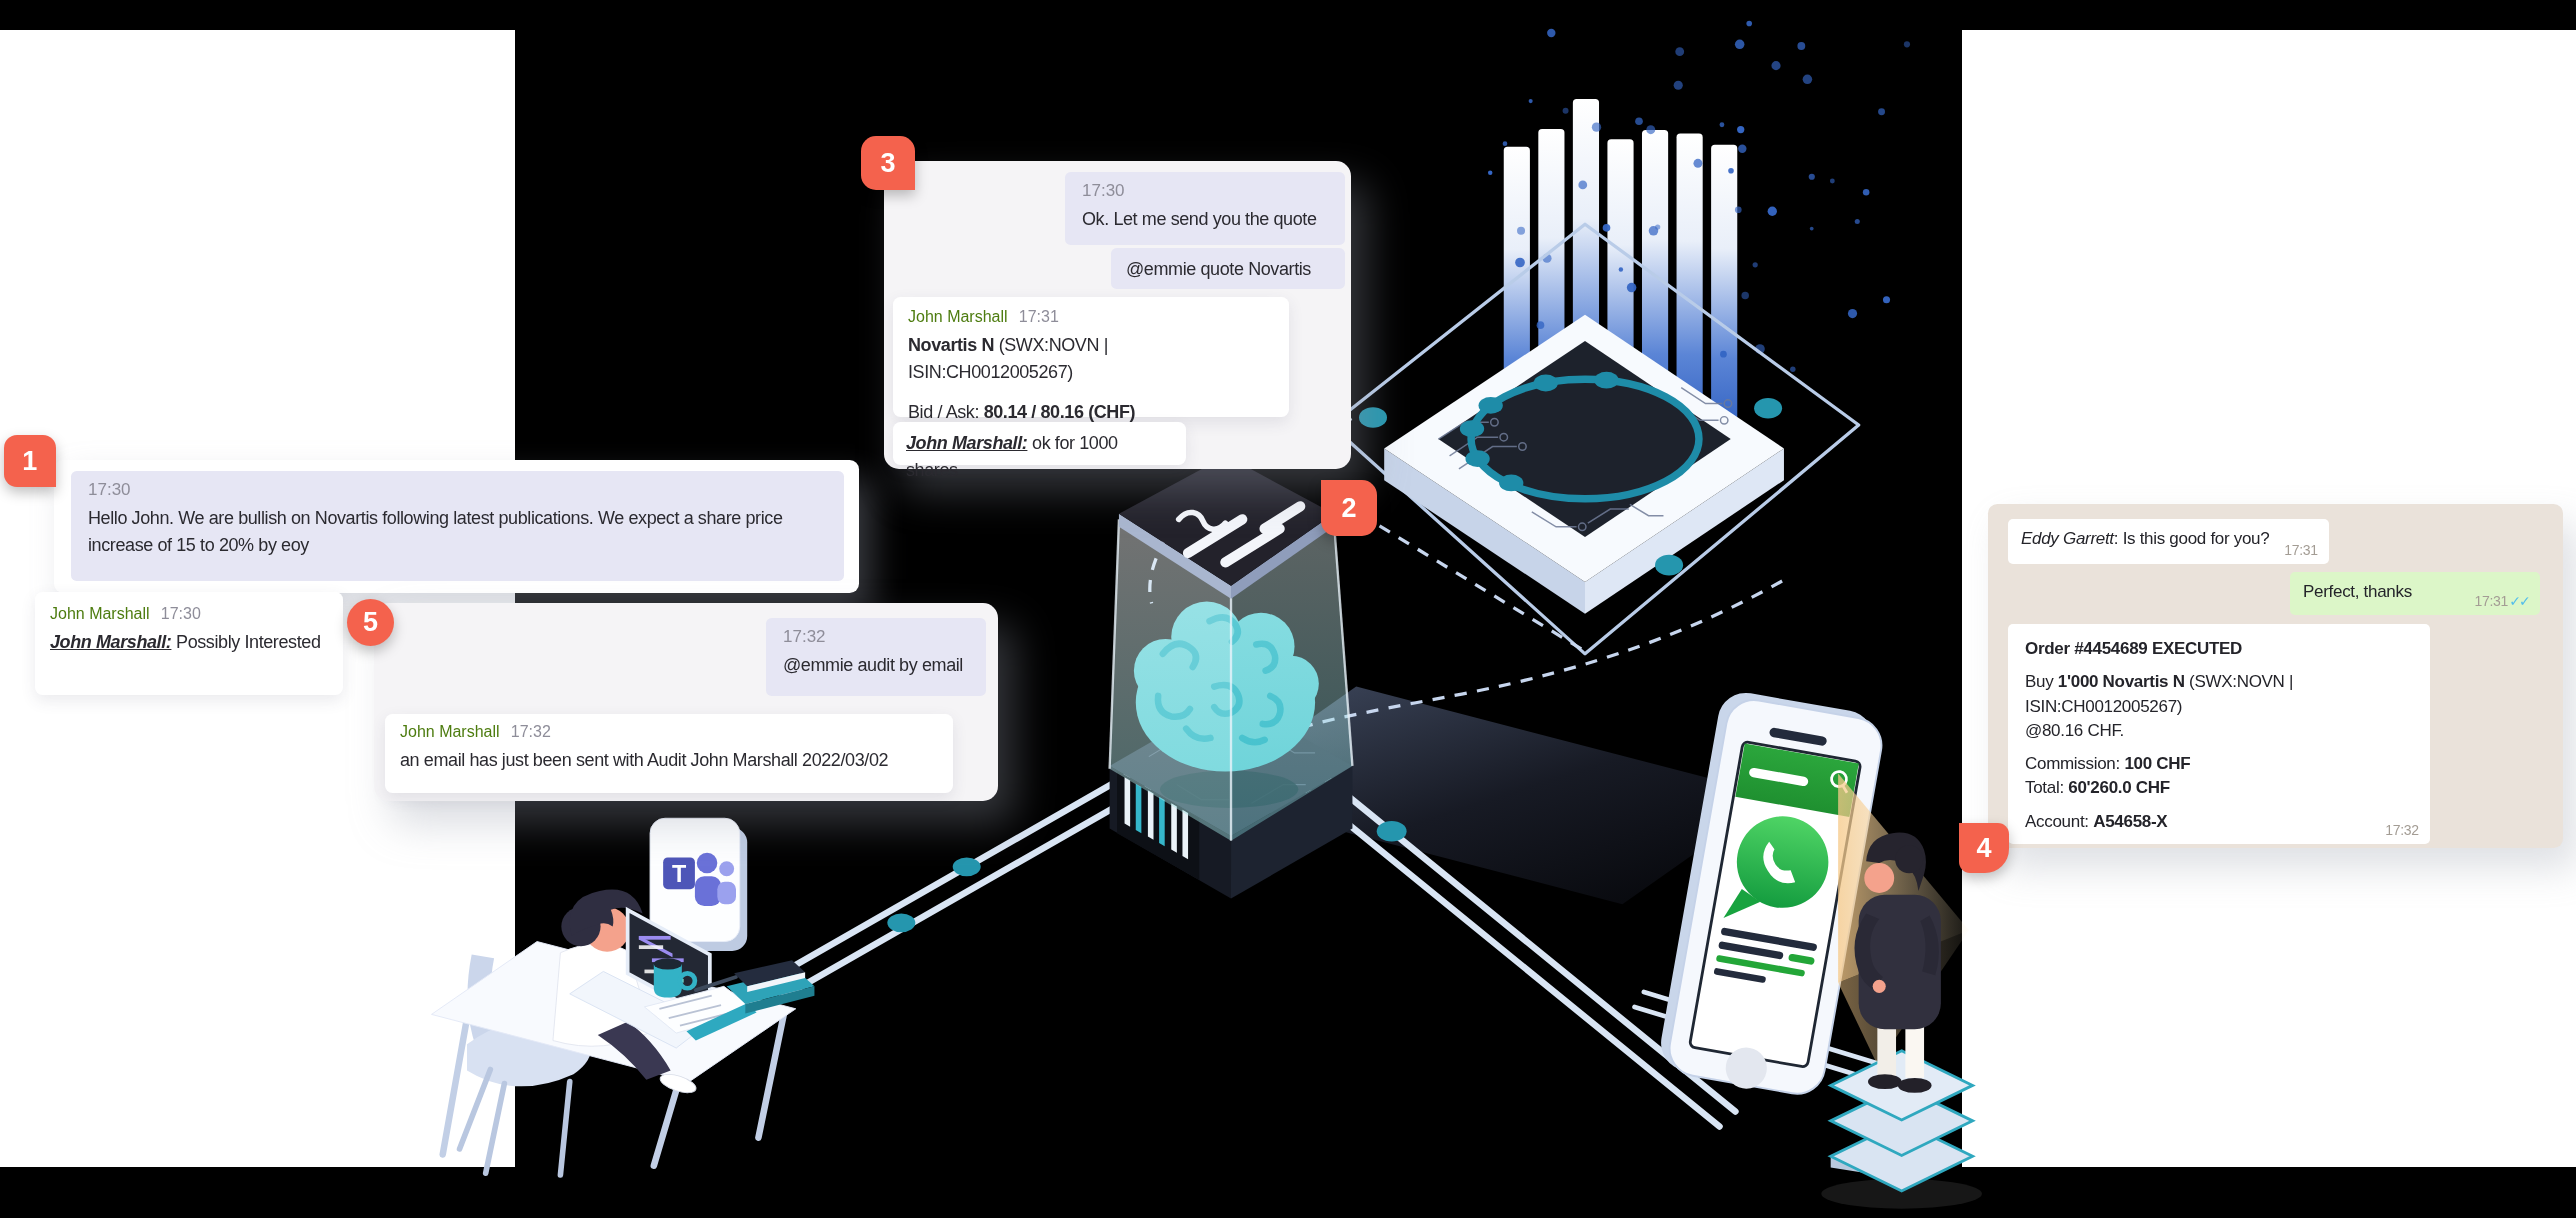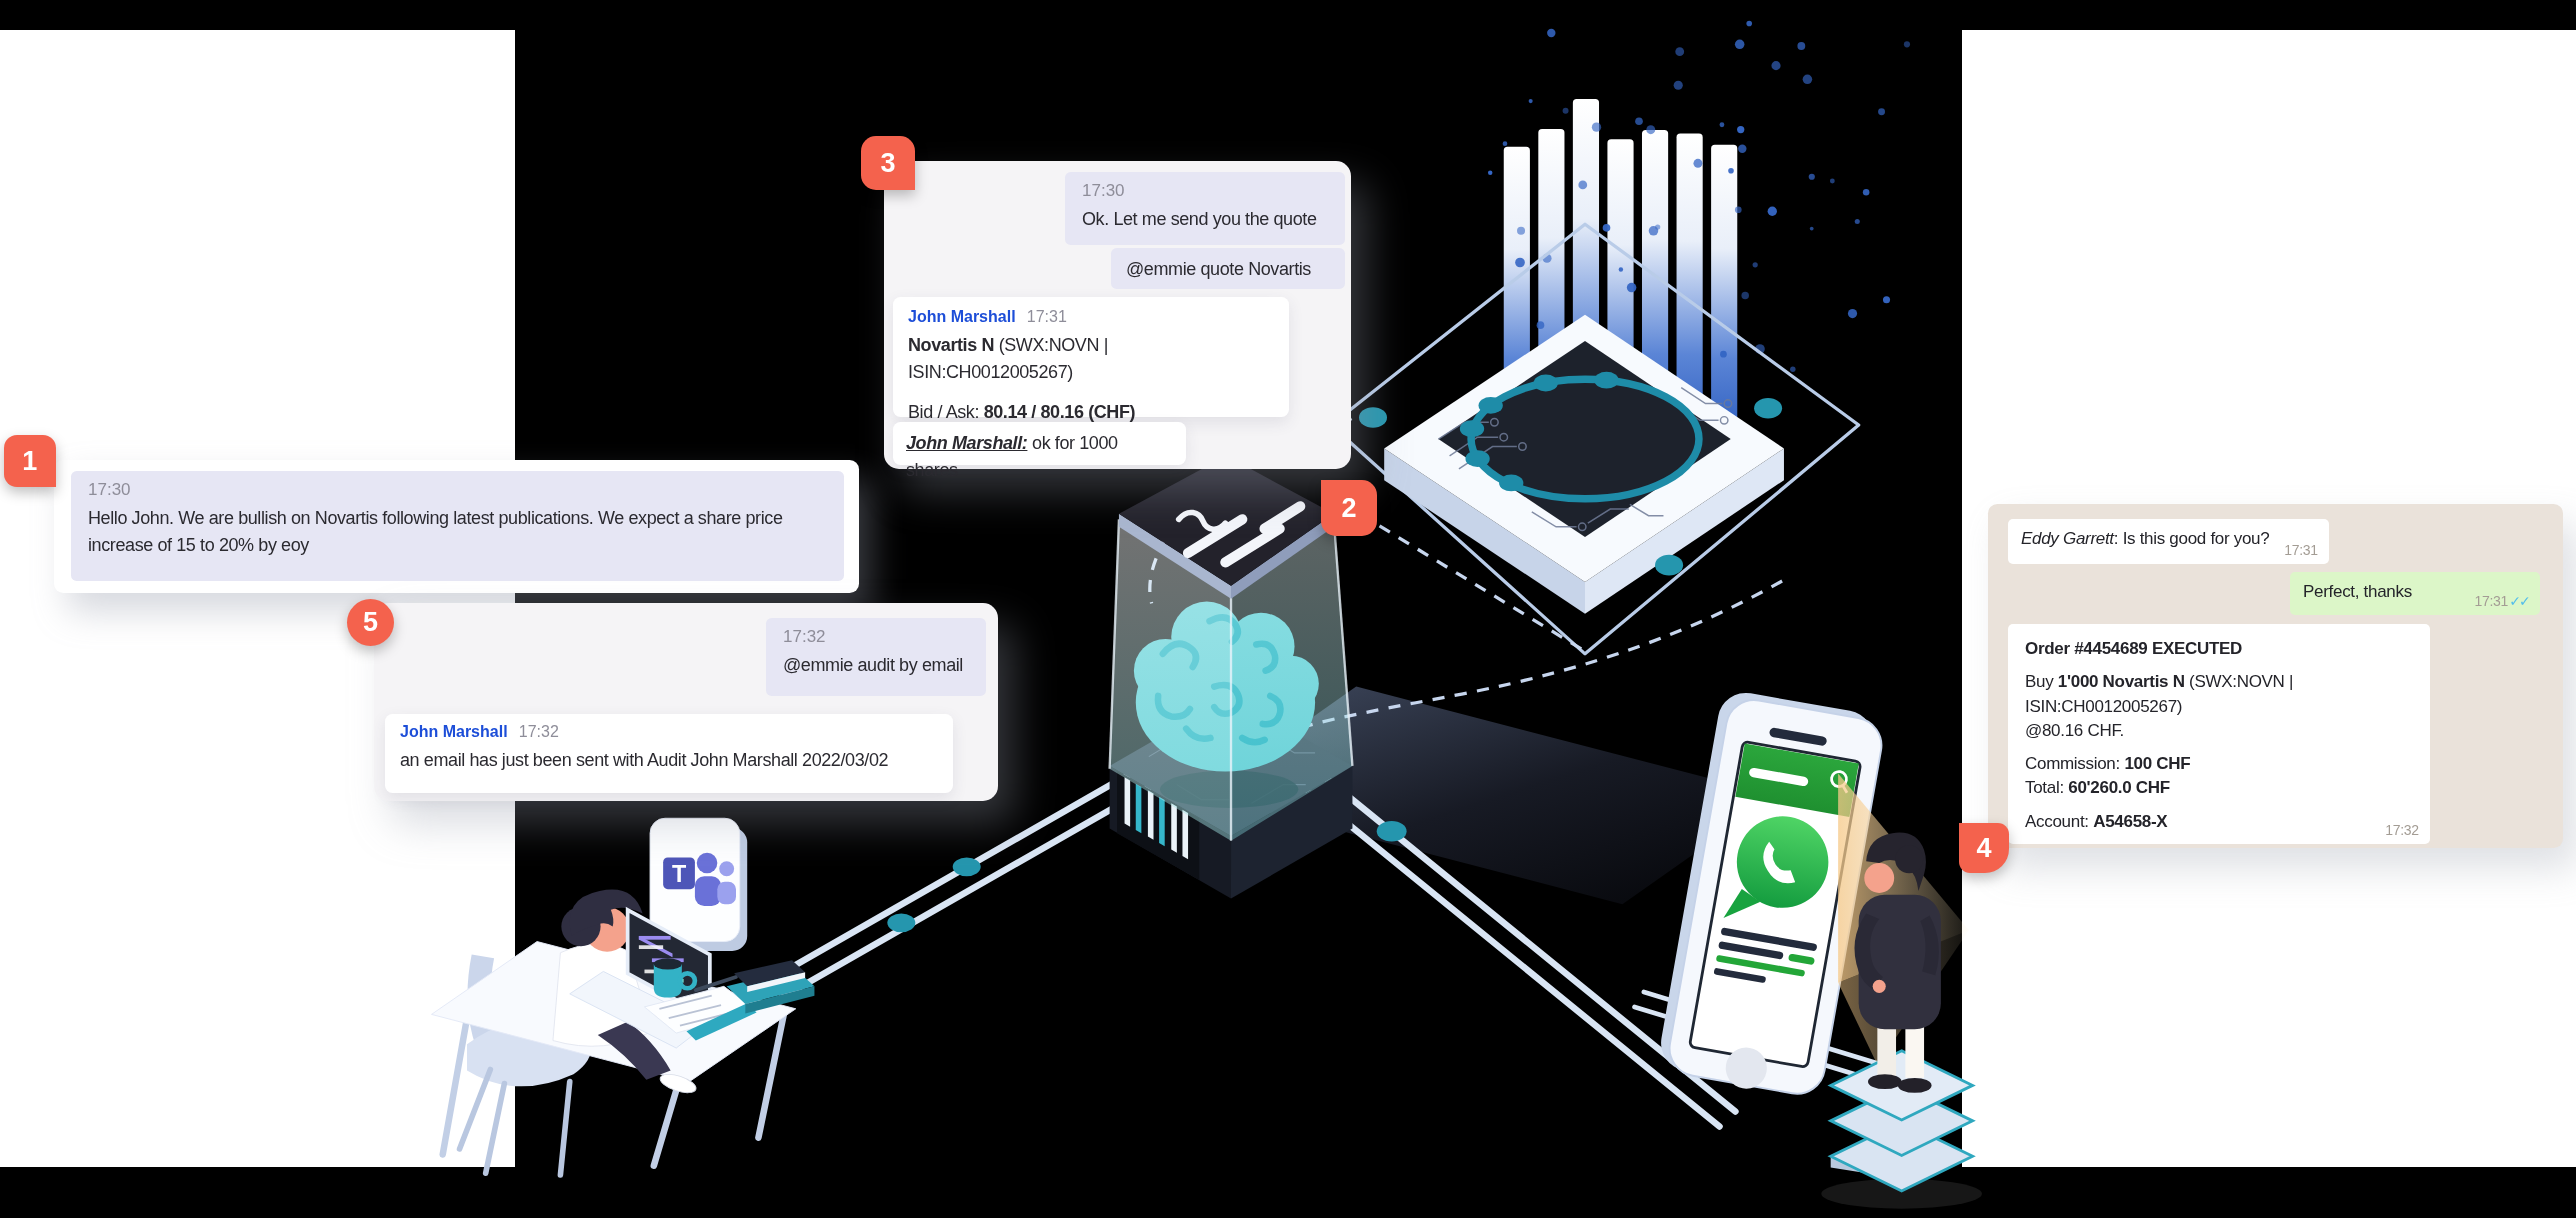--- a/index.html
+++ b/index.html
@@ -9,21 +9,21 @@
   #scene{position:absolute;left:0;top:0;z-index:5;pointer-events:none;}
   .card{position:absolute;z-index:20;box-sizing:border-box;}
   .gray-card{background:#F5F4F6;border-radius:15px;box-shadow:17px 22.4px 41px rgba(150,155,170,.35);}
   .white-back{background:#fff;border-radius:9.3px;box-shadow:13px 18.7px 34px rgba(150,155,170,.38);}
   .bubble{position:absolute;z-index:22;box-sizing:border-box;border-radius:5.6px;padding:9.3px 17px;}
   .lavender{background:#E6E6F4;}
   .white-bubble{background:#fff;border-radius:7.5px;box-shadow:0 5.6px 15px rgba(60,60,90,.10);}
   .t-time{color:#8E8D99;font-size:17px;margin-bottom:4.7px;}
   .t-msg{color:#2B2A30;font-size:18px;letter-spacing:-0.4px;line-height:1.5;}
   .name-row{font-size:16px;color:#8E8D99;margin-bottom:5.6px;}
-  .name-row .author{font-weight:bold;color:#1d4ed8;margin-right:11.2px;}
+  .name-row .author{font-weight:normal;color:#4d7c0f;margin-right:11.2px;}
   .handle{font-style:italic;text-decoration:underline;font-weight:600;color:#2B2A30;}
   .badge{position:absolute;z-index:30;background:#F4624D;color:#fff;display:flex;align-items:center;
          justify-content:center;font-weight:bold;font-size:27px;box-shadow:0 5.6px 13px rgba(0,0,0,.25);}
   
   .wa-card{background:#EAE2DA;border-radius:9.3px;box-shadow:15px 20.5px 37px rgba(150,155,170,.30);}
   .wa-bubble{position:absolute;z-index:22;box-sizing:border-box;border-radius:5px;font-size:17px;
              letter-spacing:-0.3px;color:#24242A;padding:10.3px 13px;}
   .wa-white{background:#fff;}
   .wa-green{background:#DCF6C8;}
   .wa-time{position:absolute;right:11.2px;bottom:6.5px;font-size:14px;color:#A39C94;}
@@ -367,20 +367,28 @@
       <circle cx="2012" cy="1056" r="7" fill="#F4A28C"></circle>
       <path d="M2066,980 q16,30 6,64 l-14,-4 q8,-30 -2,-54 z" fill="#2A2936"></path>
     </g>
   </svg>
 
   <div class="card white-back" style="left:54px;top:460px;width:805px;height:133px;"></div>
   <div class="bubble lavender" style="left:71px;top:471px;width:773px;height:110px;">
     <div class="t-time">17:30</div>
     <div class="t-msg">Hello John. We are bullish on Novartis following latest publications. We expect a share price increase of 15 to 20% by eoy</div>
   </div>
+  <div class="bubble white-bubble" style="left:35px;top:592px;width:308px;height:103px;padding:13px 15px;">
+    <div class="name-row">
+      <span class="author">John Marshall</span><span>17:30</span>
+    </div>
+    <div class="t-msg">
+      <span class="handle">John Marshall:</span><span> Possibly Interested</span>
+    </div>
+  </div>
   <div class="badge" style="left:3.7px;top:435px;width:52px;height:52px;border-radius:13px 13px 0 13px;">1</div>
   <div class="badge" style="left:347px;top:599px;width:47px;height:47px;border-radius:50%;">5</div>
 
   <div class="card gray-card" style="left:374px;top:603px;width:624px;height:198px;"></div>
   <div class="bubble lavender" style="left:766px;top:618px;width:220px;height:78px;">
     <div class="t-time">17:32</div>
     <div class="t-msg">@emmie audit by email</div>
   </div>
   <div class="bubble white-bubble" style="left:385px;top:714px;width:568px;height:79px;padding:9.3px 15px;">
     <div class="name-row">

